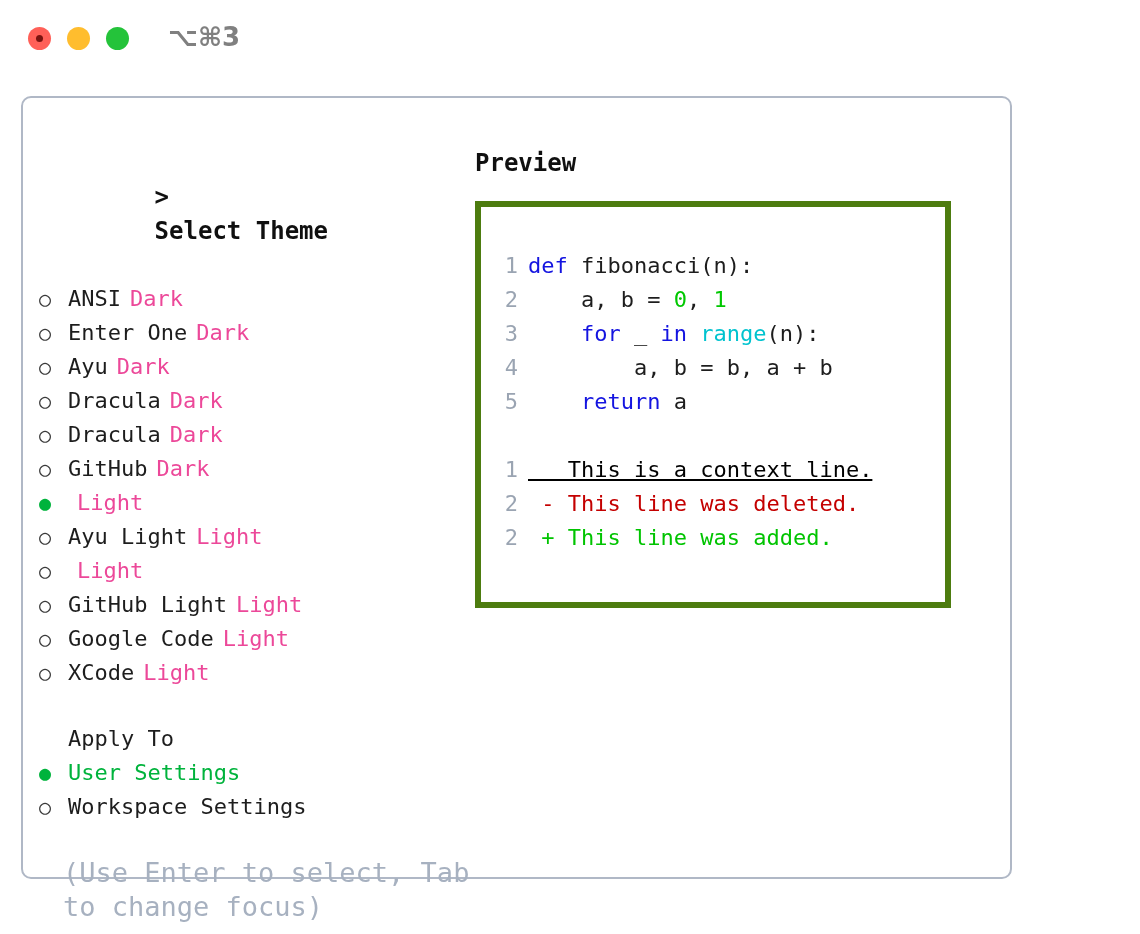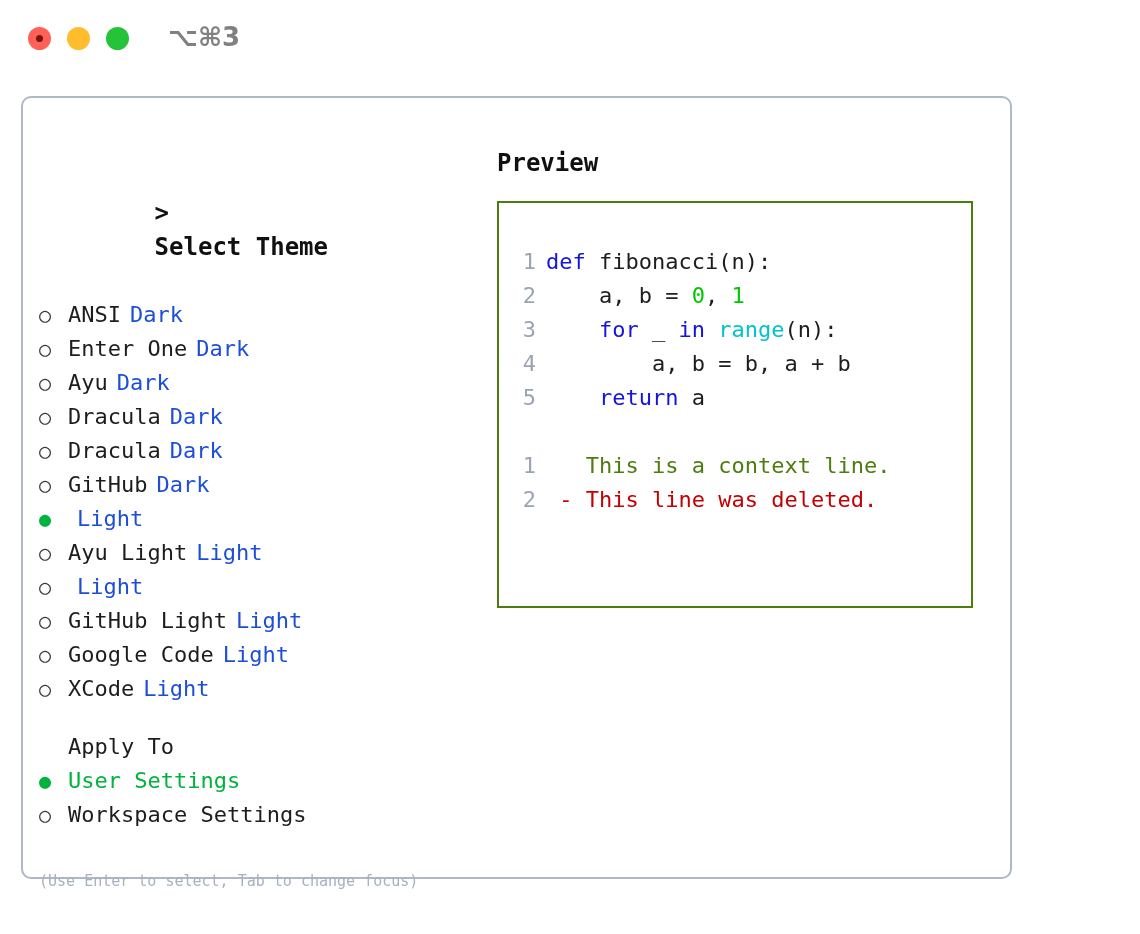--- a/index.html
+++ b/index.html
@@ -69,26 +69,26 @@
     height: 783px;
     border: 2px solid #b0b8c6;
     border-radius: 10px;
     background: #ffffff;
     box-sizing: border-box;
   }
 
   .col-left {
     position: absolute;
     left: 16px;
-    top: 64px;
+    top: 48px;
     width: 450px;
   }
   .col-right {
     position: absolute;
-    left: 474px;
+    left: 452px;
     top: 48px;
     width: 490px;
   }
 
   
   .section-title {
     font-size: 24px;
     font-weight: bold;
     color: #101010;
     line-height: 34px;
@@ -115,58 +115,59 @@
   .bullet.sel {
     color: #00b33c;
   }
   .row-label {
     color: #1d1d1d;
   }
   .row.selected .row-label {
     color: #00b33c;
   }
   .row-kind {
-    color: #1d4ed8;
+    color: #ec4899;
     margin-left: 9px;
   }
 
   .apply-block {
-    margin-top: 24px;
+    margin-top: 32px;
   }
   .apply-title {
     font-size: 22px;
     color: #1d1d1d;
     line-height: 34px;
     height: 34px;
     padding-left: 29px;
     white-space: pre;
   }
 
   .hint {
     margin-top: 32px;
-    font-size: 15px;
+    font-size: 27px;
     color: #a7b1c0;
     line-height: 34px;
     width: 410px;
     white-space: pre-wrap;
+    margin-left: 24px;
   }
 
   
   .preview-title {
     font-size: 24px;
     font-weight: bold;
     color: #101010;
     line-height: 34px;
     white-space: pre;
   }
   .preview-box {
     margin-top: 21px;
     width: 476px;
     height: 407px;
-    border: 2px solid #4d7c0f;
+    border: 6px solid #4d7c0f;
     background: #ffffff;
     box-sizing: border-box;
     position: relative;
   }
   .code-area {
     position: absolute;
     left: 13px;
     top: 42px;
     right: 6px;
   }
@@ -185,21 +186,21 @@
     margin-right: 10px;
   }
   .tok-kw   { color: #1414e0; }
   .tok-bi   { color: #00c3cf; }
   .tok-num  { color: #00c800; }
   .tok-txt  { color: #1d1d1d; }
 
   .diff-area {
     margin-top: 34px;
   }
-  .diff-ctx { color: #4d7c0f; }
+  .diff-ctx { color: #000000; text-decoration: underline; }
   .diff-del { color: #c40000; margin-top: 40px; }
   .diff-add { color: #00c400; }
 </style>
 </head>
 <body>
 
 <div class="window">
 
   <div class="titlebar">
     <div class="traffic traffic-close"></div>
@@ -251,19 +252,20 @@
           <div id="code-lines">
               <div class="code-line"><span class="ln">1</span><span class="tok-kw">def</span><span class="tok-txt"> fibonacci(n):</span></div>
               <div class="code-line"><span class="ln">2</span><span class="tok-txt">    a, b = </span><span class="tok-num">0</span><span class="tok-txt">, </span><span class="tok-num">1</span></div>
               <div class="code-line"><span class="ln">3</span><span class="tok-txt">    </span><span class="tok-kw">for</span><span class="tok-txt"> _ </span><span class="tok-kw">in</span><span class="tok-txt"> </span><span class="tok-bi">range</span><span class="tok-txt">(n):</span></div>
               <div class="code-line"><span class="ln">4</span><span class="tok-txt">        a, b = b, a + b</span></div>
               <div class="code-line"><span class="ln">5</span><span class="tok-txt">    </span><span class="tok-kw">return</span><span class="tok-txt"> a</span></div>
             </div>
           <div class="diff-area" id="diff-lines">
               <div class="code-line"><span class="ln">1</span><span class="diff-ctx">   This is a context line.</span></div>
               <div class="code-line"><span class="ln">2</span><span class="diff-del"> - This line was deleted.</span></div>
+              <div class="code-line"><span class="ln">2</span><span class="diff-add"> + This line was added.</span></div>
             </div>
         </div>
       </div>
     </div>
 
   </div>
 </div>
 
 </body></html>

